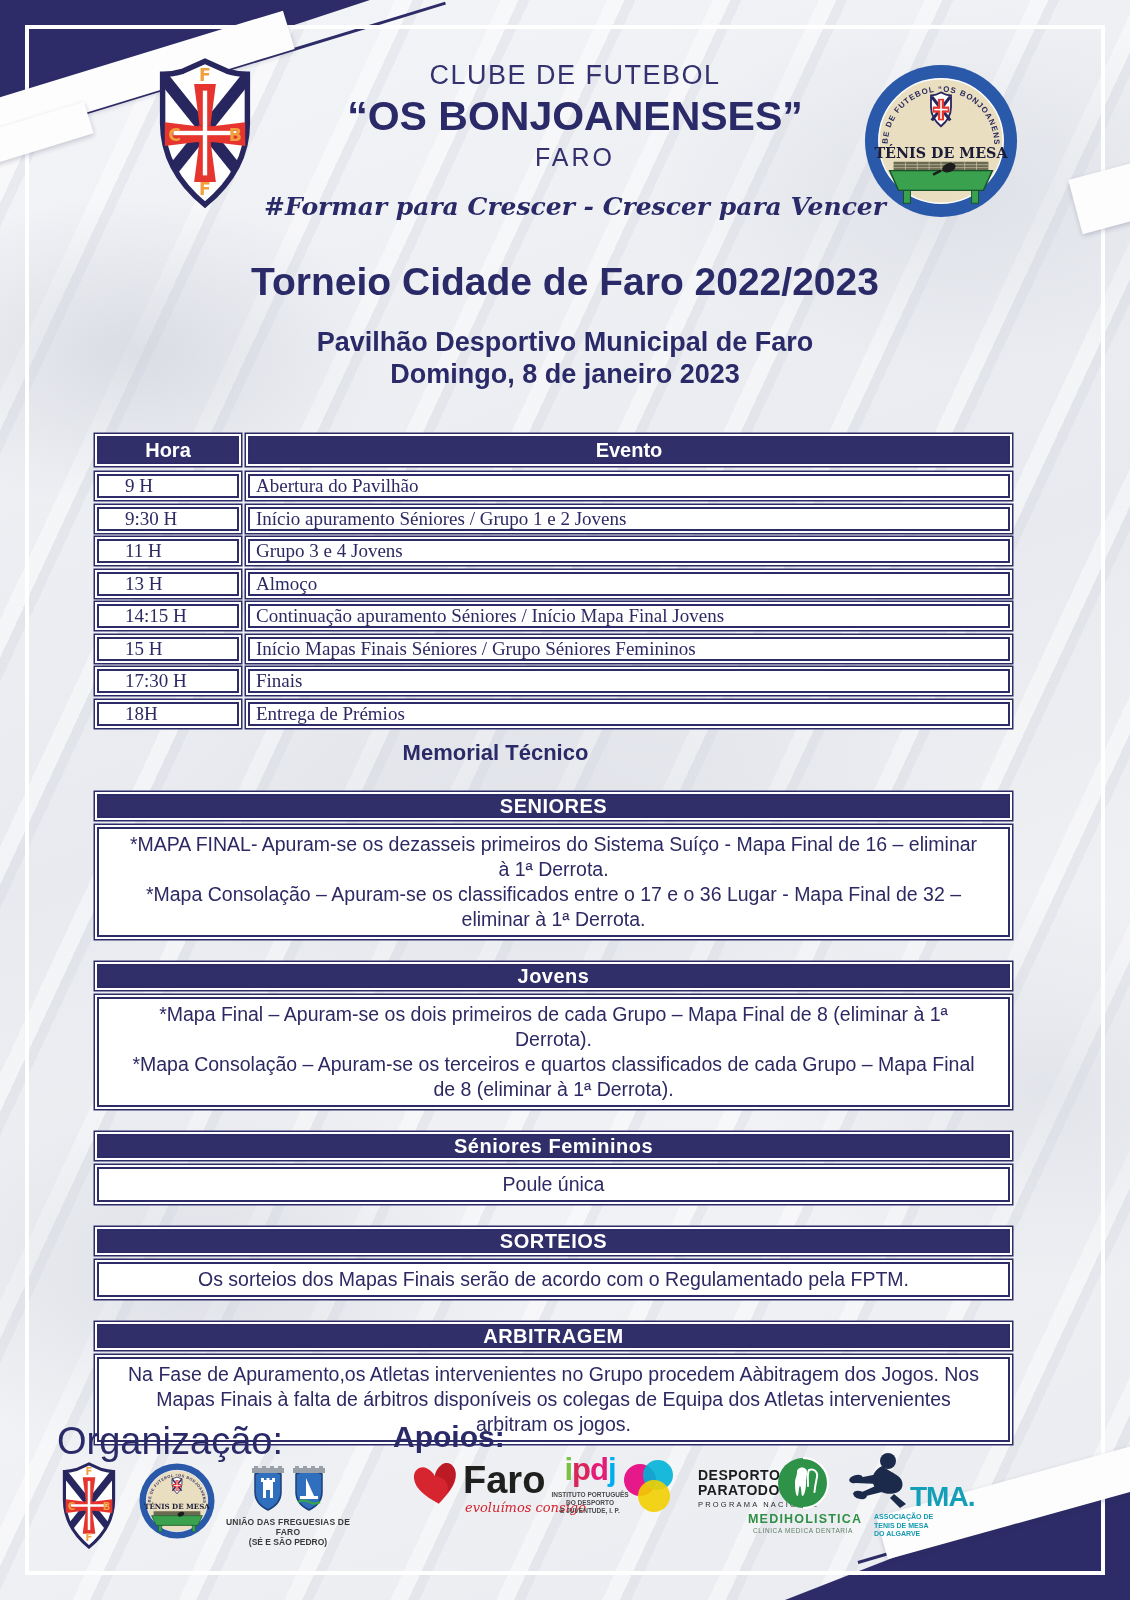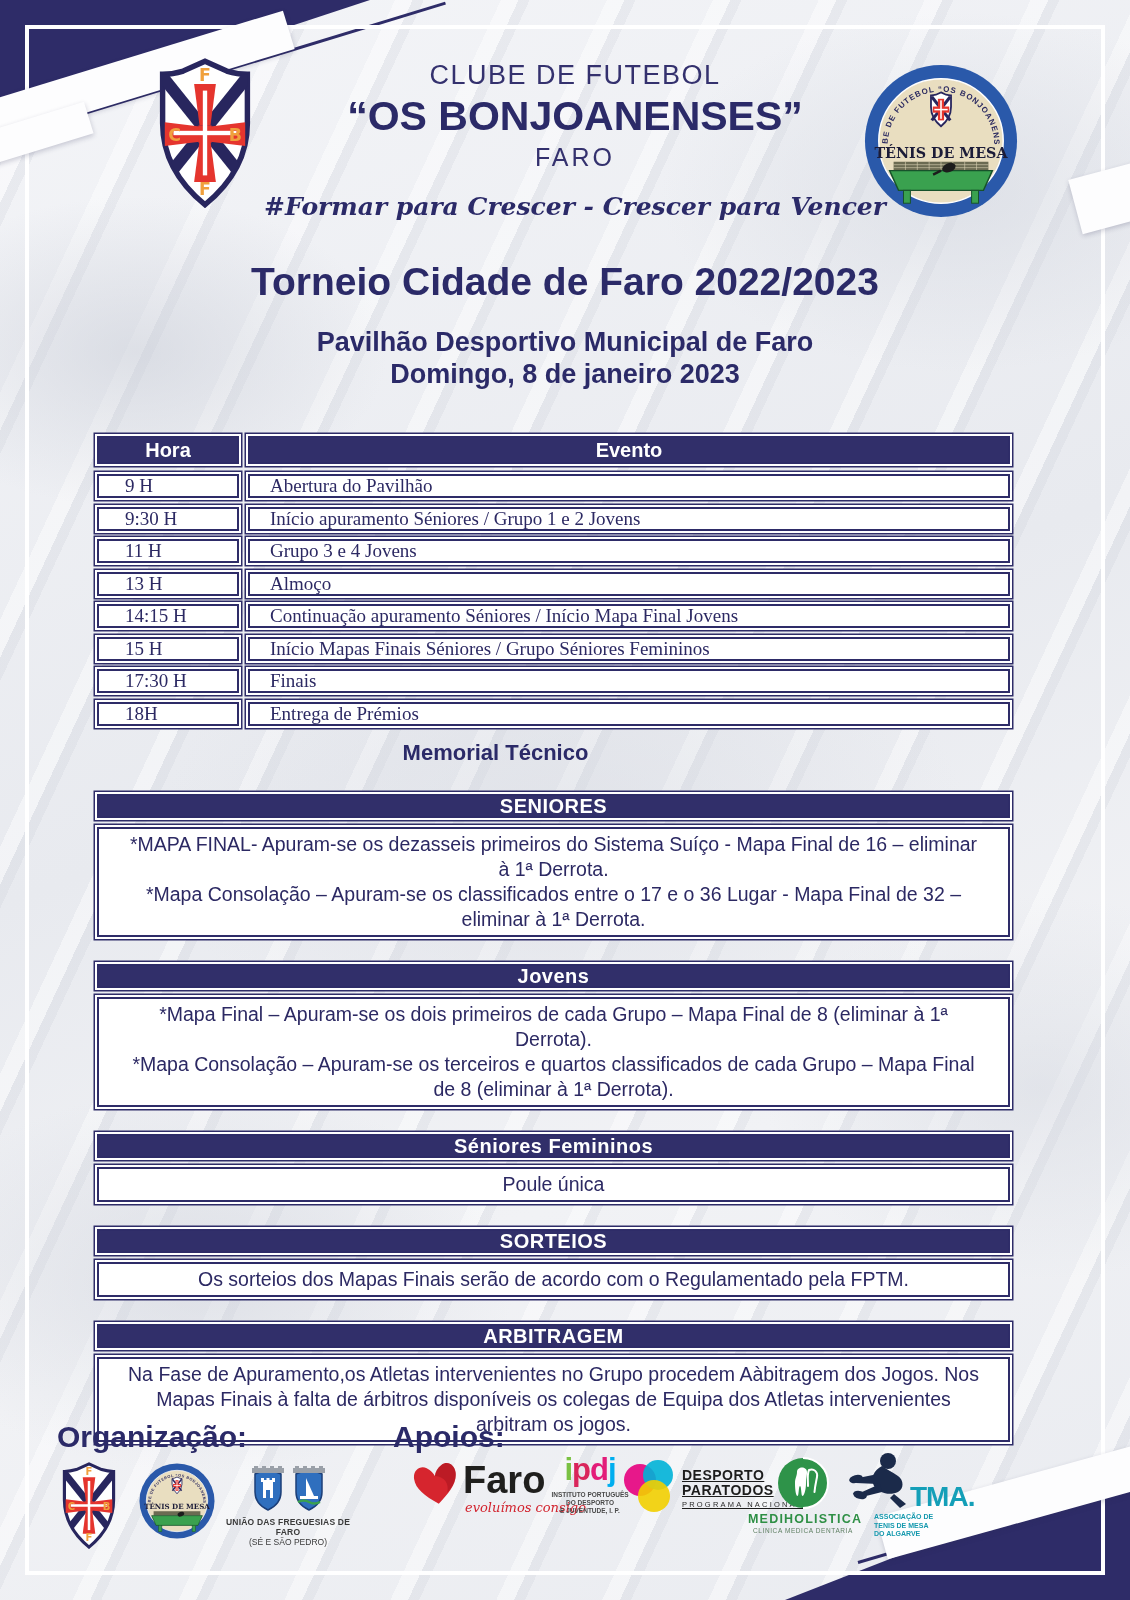--- a/index.html
+++ b/index.html
@@ -59,51 +59,51 @@
   .dbl-navy{border:2px solid var(--navy);box-shadow:0 0 0 2px #fff,0 0 0 3.5px var(--navy);background:#312f6a;color:#fff;}
 
   
   .schedule{position:absolute;left:97px;top:436px;width:913px;}
   .sched-head{display:grid;grid-template-columns:142px 1fr;column-gap:9px;margin-bottom:10px;}
   .sched-head .cell{height:28px;display:flex;align-items:center;justify-content:center;
     font-size:20px;font-weight:bold;}
   .sched-rows{display:grid;grid-template-columns:142px 1fr;column-gap:9px;row-gap:8.5px;}
   .sched-rows .cell{height:24px;display:flex;align-items:center;font-size:19px;color:var(--navy-text);font-family:Liberation Serif, serif;}
   .cell-hora{padding-left:26px;}
-  .cell-evento{padding-left:20px;}
+  .cell-evento{padding-left:6px;}
 
   
   .memorial-title{position:absolute;left:0;top:740px;width:991px;text-align:center;
     font-size:22px;font-weight:bold;color:#2b2a68;}
   .memorial{position:absolute;left:97px;top:776px;width:913px;display:flex;flex-direction:column;gap:9px;}
   .sec-bar{height:24px;display:flex;align-items:center;justify-content:center;
     font-size:20px;font-weight:bold;letter-spacing:.5px;margin-top:18px;}
   .sec-body{padding:3px 26px;text-align:center;font-size:19.5px;color:var(--navy-text);
     line-height:25px;white-space:pre-line;}
 
   
-  .org-label{position:absolute;left:57px;top:1420px;font-size:30px;font-weight:700;color:#2b2a68;}
+  .org-label{position:absolute;left:57px;top:1420px;font-size:38px;font-weight:400;color:#2b2a68;}
   .apo-label{position:absolute;left:393px;top:1420px;font-size:30px;font-weight:800;color:#2b2a68;}
   .crest-small{position:absolute;left:57px;top:1462px;width:64px;height:87px;}
   .badge-small{position:absolute;left:138px;top:1462px;width:78px;height:78px;}
   .uniao{position:absolute;left:222px;top:1466px;width:132px;text-align:center;}
   .uniao-shields{display:flex;justify-content:center;gap:7px;}
   .uniao-l1{font-size:8.5px;font-weight:bold;color:#3a3a3a;margin-top:5px;letter-spacing:.2px;}
-  .uniao-l2{font-size:8.5px;font-weight:normal;color:#3a3a3a;}
+  .uniao-l2{font-size:8.5px;font-weight:bold;color:#3a3a3a;}
 
   .faro-logo{position:absolute;left:413px;top:1460px;display:flex;align-items:flex-start;}
   .faro-word{font-size:38px;font-weight:800;color:#1f1f1d;line-height:40px;margin-left:4px;}
   .faro-tag{font-family:"DejaVu Serif",serif;font-style:italic;font-size:13px;color:#d2222d;margin-left:6px;}
 
   .ipdj{position:absolute;left:551px;top:1455px;width:78px;text-align:center;}
   .ipdj-word{font-size:31px;font-weight:800;line-height:30px;letter-spacing:-1px;}
   .ipdj-sub{margin-top:6px;font-size:6.5px;font-weight:bold;color:#4a4a4a;line-height:8px;}
 
   .dpt{position:absolute;left:620px;top:1458px;display:flex;align-items:center;}
-  .dpt-text{margin-left:4px;color:#1c1c1c;text-decoration:underline;}
+  .dpt-text{margin-left:20px;color:#1c1c1c;}
   .dpt-l1,.dpt-l2{font-size:14px;font-weight:900;letter-spacing:.5px;line-height:15px;}
   .dpt-l3{font-size:7.5px;letter-spacing:2.2px;margin-top:2px;color:#2a2a2a;}
 
   .medi{position:absolute;left:748px;top:1456px;width:110px;text-align:center;}
   .medi-word{font-size:12.5px;letter-spacing:1.2px;color:#2e8f45;font-weight:bold;margin-top:2px;}
   .medi-sub{font-size:6.5px;letter-spacing:.6px;color:#5e7f62;margin-top:1px;}
 
   .atma{position:absolute;left:848px;top:1452px;width:140px;}
   .atma-top{display:flex;align-items:flex-end;}
   .atma-word{font-size:28px;font-weight:900;color:#149fb8;letter-spacing:-1px;line-height:26px;}

